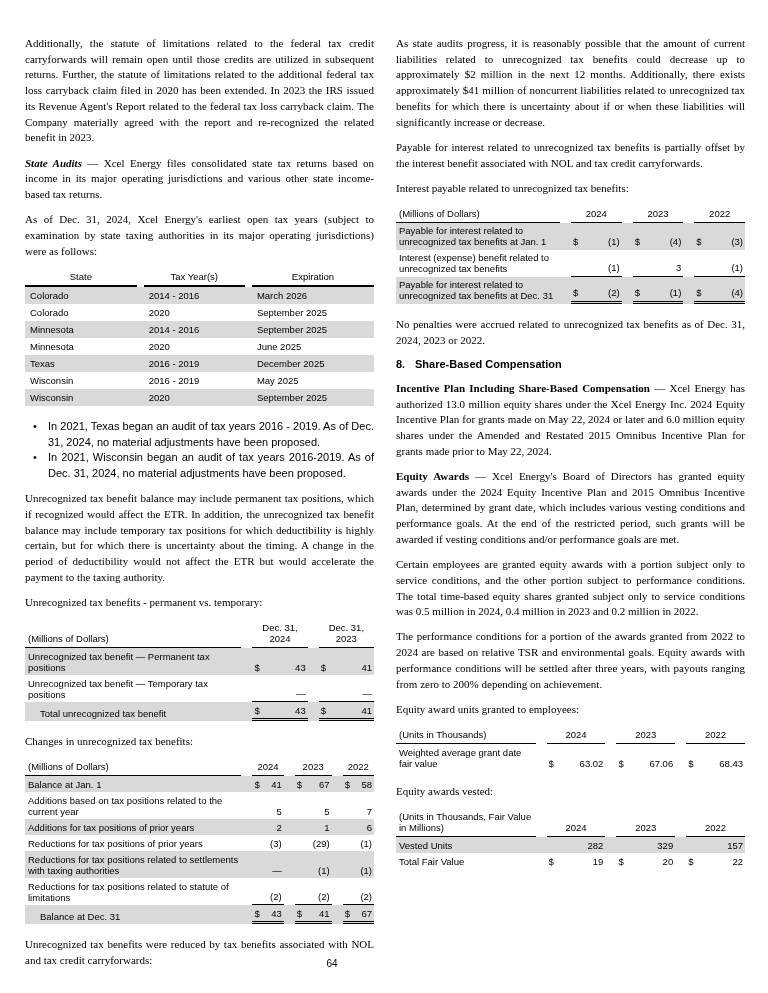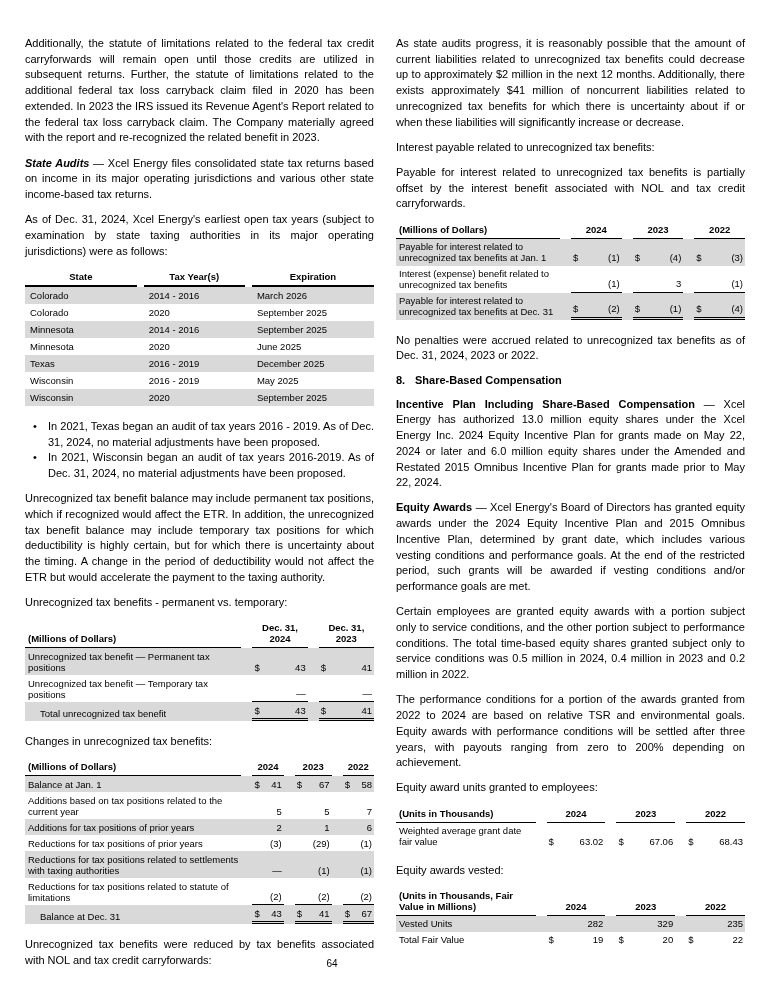--- a/index.html
+++ b/index.html
@@ -1,28 +1,28 @@
 <!DOCTYPE html>
 <html><head>
 <meta charset="utf-8">
 <style>
   html,body{margin:0;padding:0;background:#fff;}
   body{width:768px;height:993px;position:relative;font-family:"Liberation Sans",sans-serif;color:#000;}
   .page{position:absolute;inset:0;padding:36px 23px 40px 25px;box-sizing:border-box;display:flex;gap:22px;}
   .col{width:349px;flex:0 0 349px;}
-  p.para{font-size:11px;line-height:1.43;text-align:justify;margin:0 0 9.5px;}
+  p.para{font-size:11px;line-height:1.43;text-align:justify;margin:0 0 9.5px;font-family:Liberation Serif, serif;}
   .bi{font-weight:bold;font-style:italic;}
   .b{font-weight:bold;}
   .bullets{margin:0 0 9.5px;padding:0;list-style:none;font-size:11px;line-height:1.43;}
   .bullets li{position:relative;padding-left:23px;text-align:justify;}
   .bullets li::before{content:"\2022";position:absolute;left:8px;}
   .sec-head{font-size:11px;font-weight:bold;margin:5px 0 11px;}
   .sec-head .num{display:inline-block;width:19px;}
   table{width:100%;border-collapse:separate;border-spacing:0;font-size:9.5px;margin:2px 0 13px;}
-  th{font-weight:bold;vertical-align:bottom;padding:2px 3px 3px;border-bottom:1.5px solid #000;}
+  th{font-weight:normal;vertical-align:bottom;padding:2px 3px 3px;border-bottom:1.5px solid #000;}
   .state-table th{border-bottom:2px solid #000;text-align:center;}
   .state-table td{padding:3px 5px;text-align:left;}
   th.lbl{text-align:left;}
   th.yr{text-align:center;}
   th.sp,td.sp{border-bottom:none;width:7px;padding:0;}
   .mt td{padding:2.5px 2px;vertical-align:bottom;}
   td.lbl{text-align:left;padding-left:3px;}
   td.cur{width:11px;text-align:left;}
   td.num{text-align:right;}
   td.ind{padding-left:15px;}
@@ -260,22 +260,22 @@
           </tr>
       </tbody>
     </table>
 
     <p class="para">Unrecognized tax benefits were reduced by tax benefits associated with NOL and tax credit carryforwards:</p>
 
   </div>
 
   <div class="col">
     <p class="para">As state audits progress, it is reasonably possible that the amount of current liabilities related to unrecognized tax benefits could decrease up to approximately $2 million in the next 12 months. Additionally, there exists approximately $41 million of noncurrent liabilities related to unrecognized tax benefits for which there is uncertainty about if or when these liabilities will significantly increase or decrease.</p>
+    <p class="para">Payable for interest related to unrecognized tax benefits is partially offset by the interest benefit associated with NOL and tax credit carryforwards.</p>
     <p class="para">Interest payable related to unrecognized tax benefits:</p>
-    <p class="para">Payable for interest related to unrecognized tax benefits is partially offset by the interest benefit associated with NOL and tax credit carryforwards.</p>
 
     <table class="mt w48">
       <thead>
         <tr>
           <th class="lbl">(Millions of Dollars)</th>
           <th class="sp"></th>
           <th class="yr" colspan="2">2024</th>
           <th class="sp"></th>
           <th class="yr" colspan="2">2023</th>
           <th class="sp"></th>
@@ -381,21 +381,21 @@
         <tr class="shade">
             <td class="lbl">Vested Units</td>
             <td class="sp"></td>
             <td class="cur"></td>
             <td class="num">282</td>
             <td class="sp"></td>
             <td class="cur"></td>
             <td class="num">329</td>
             <td class="sp"></td>
             <td class="cur"></td>
-            <td class="num">235</td>
+            <td class="num">157</td>
           </tr>
         <tr>
             <td class="lbl">Total Fair Value</td>
             <td class="sp"></td>
             <td class="cur">$</td>
             <td class="num">19</td>
             <td class="sp"></td>
             <td class="cur">$</td>
             <td class="num">20</td>
             <td class="sp"></td>

